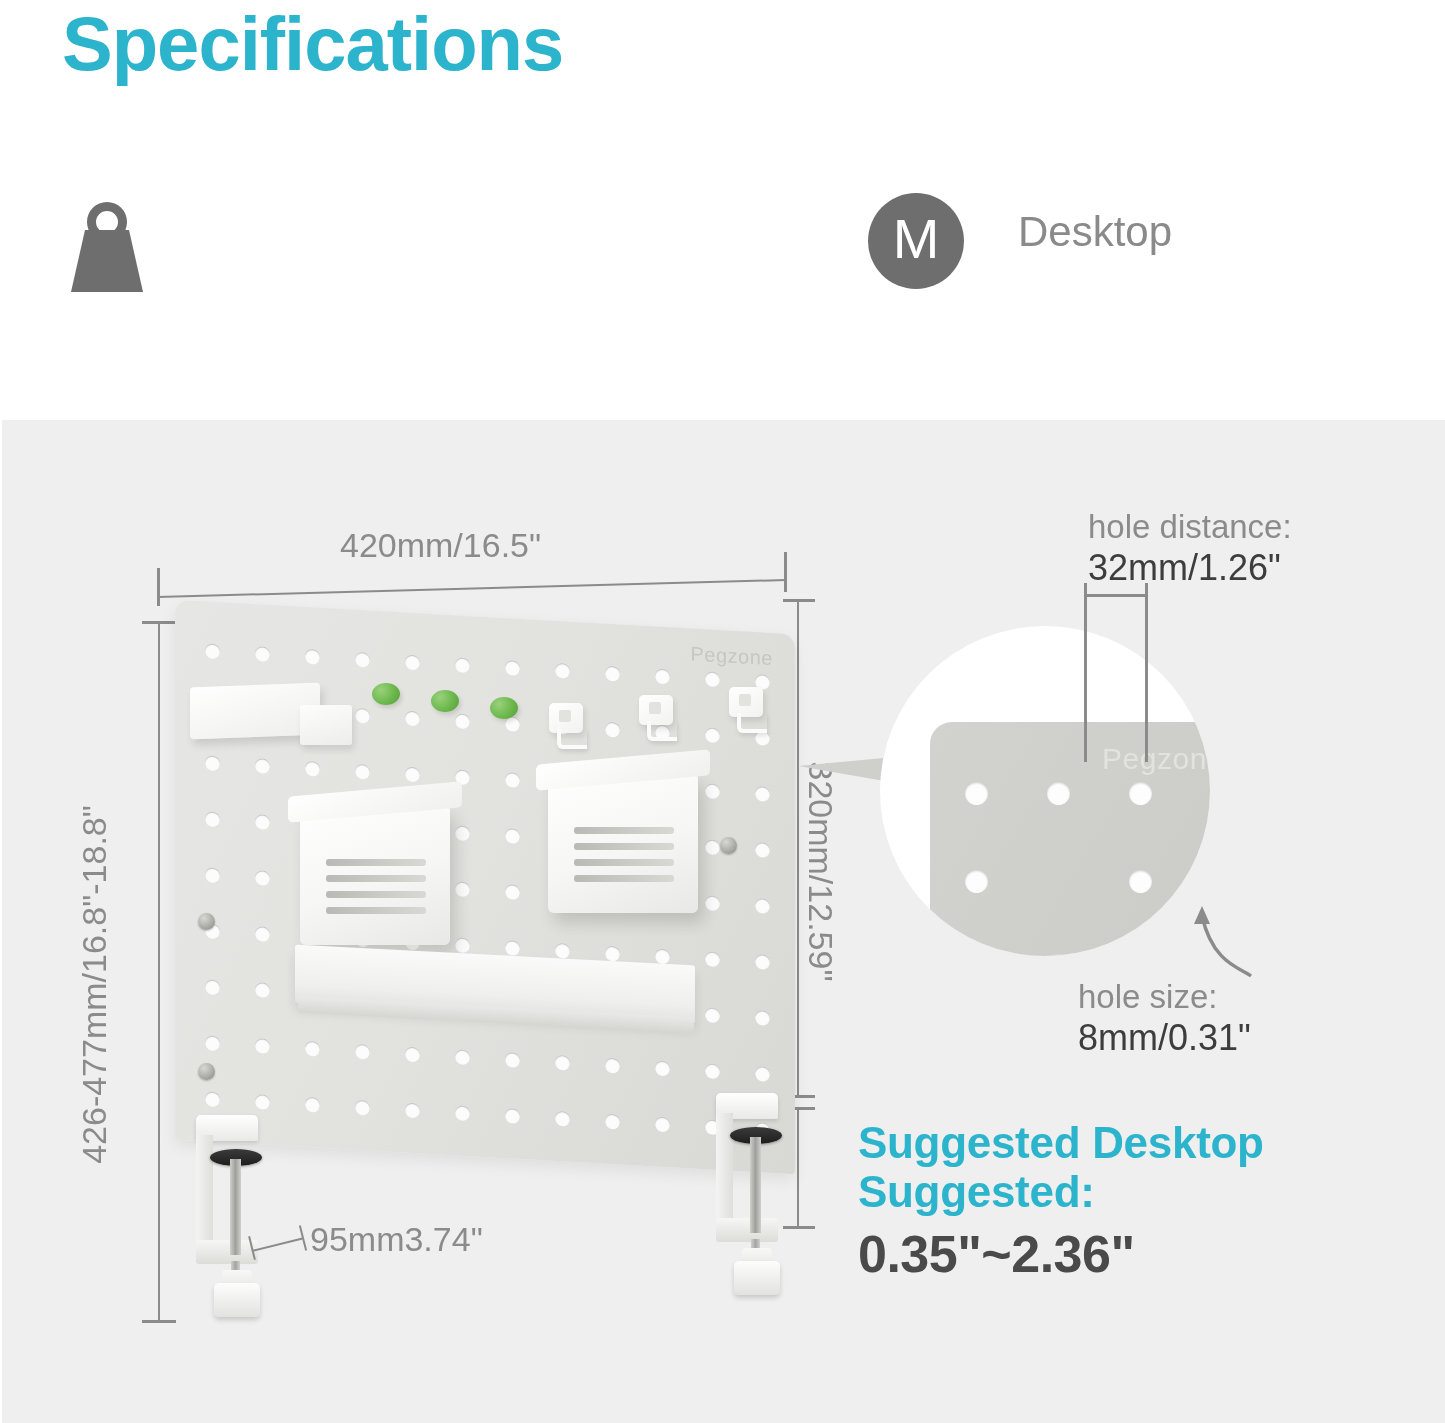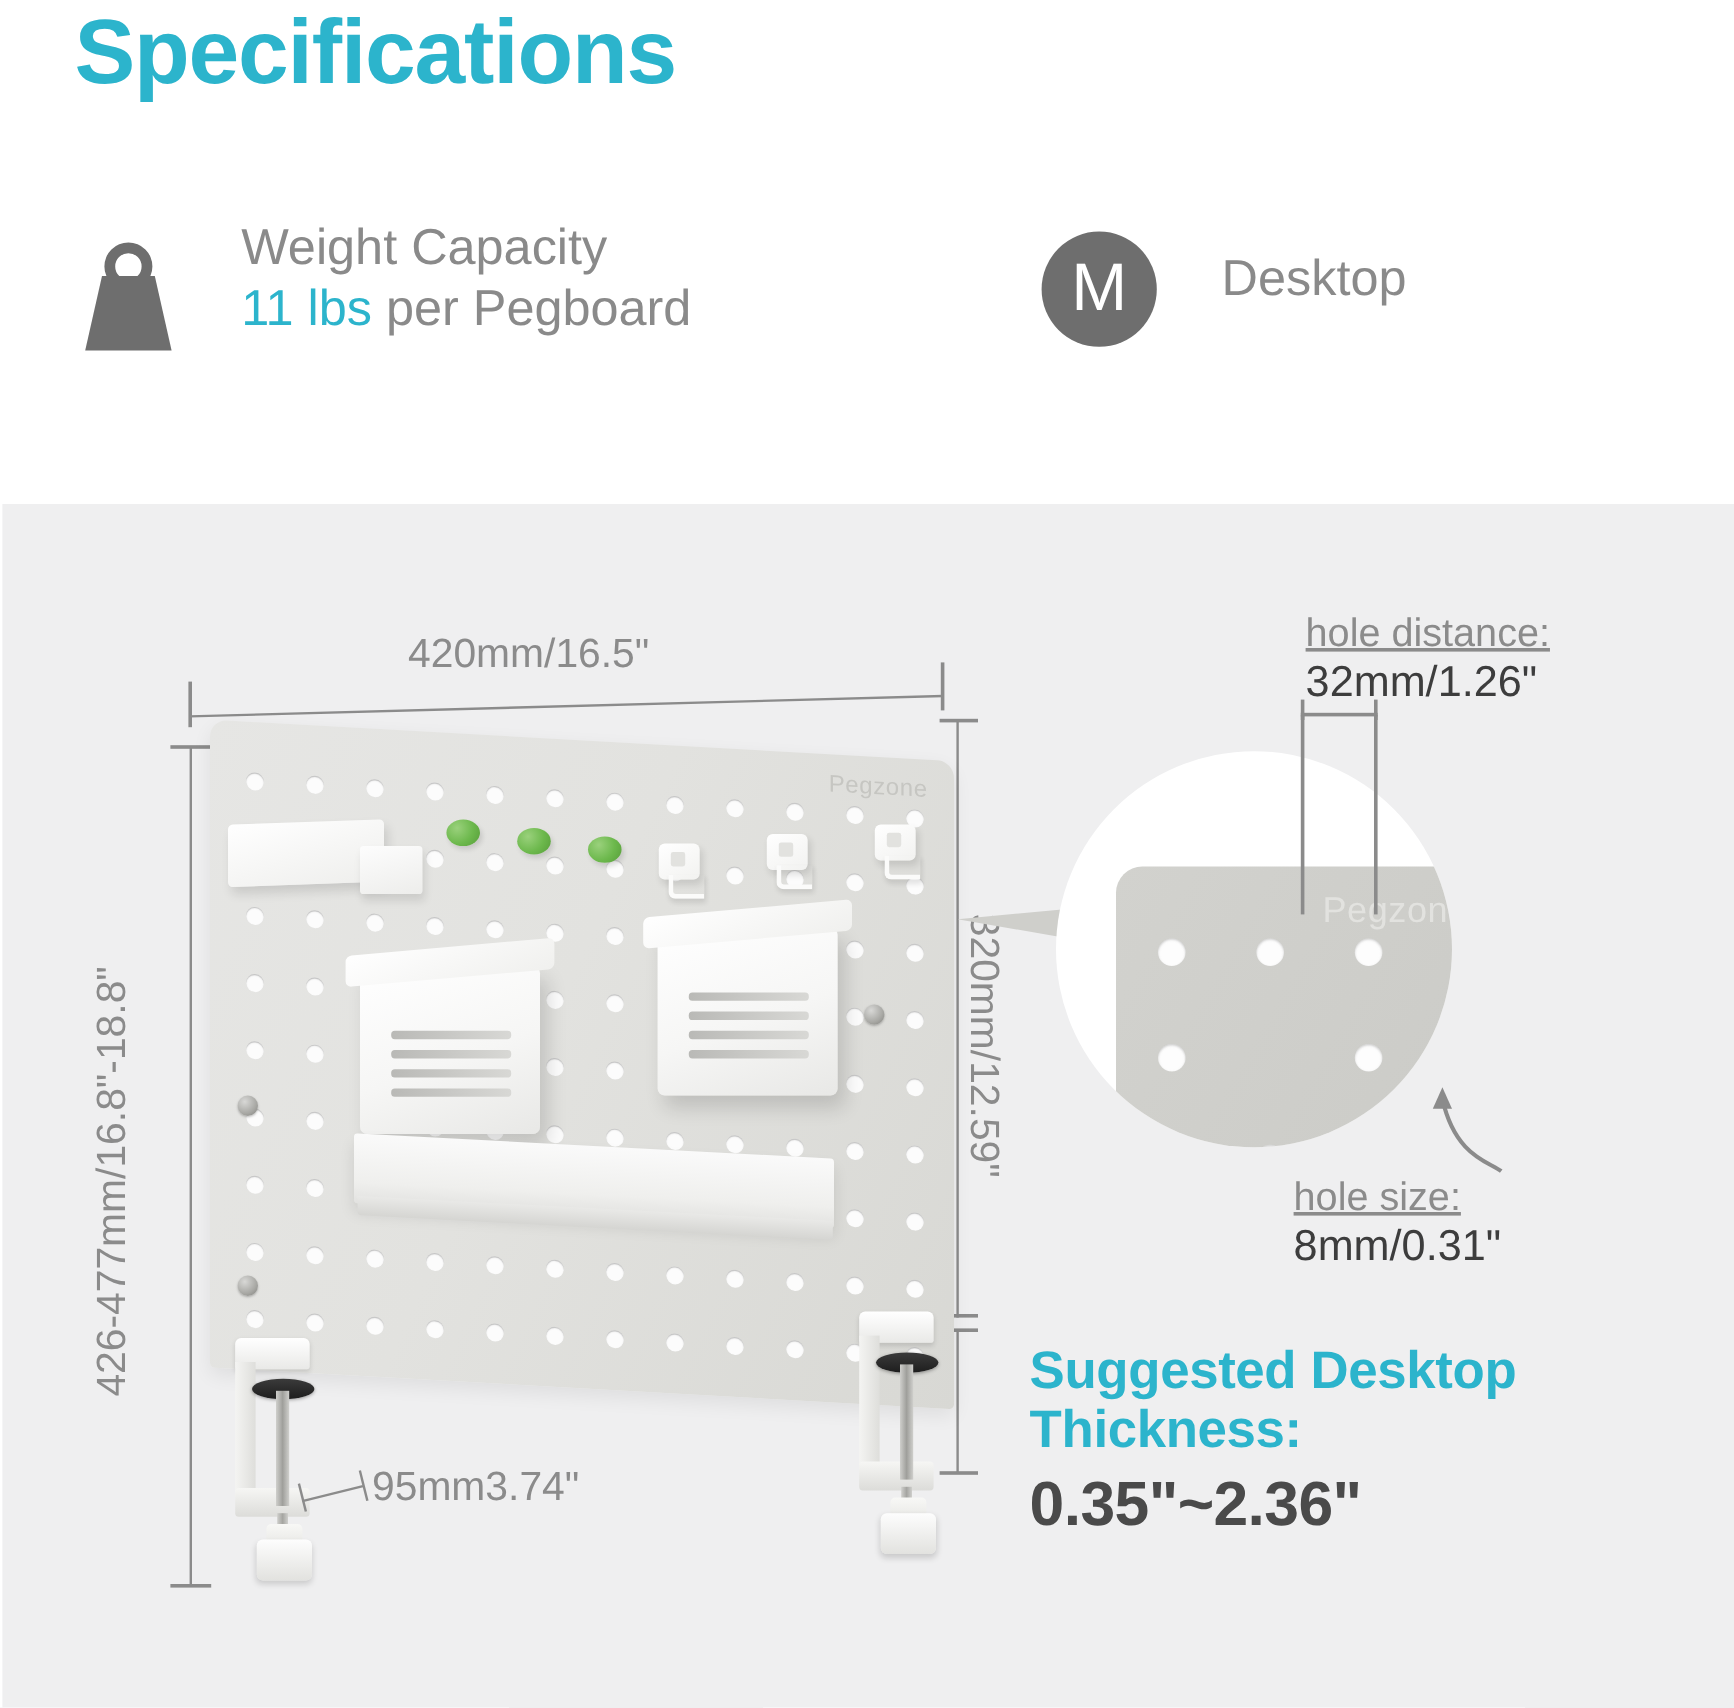--- a/index.html
+++ b/index.html
@@ -236,21 +236,21 @@
     border-radius:6px;box-shadow:2px 4px 6px rgba(0,0,0,0.12);
   }
   #mag-hook:after{
     content:"";position:absolute;left:10px;top:34px;width:36px;height:22px;
     border-left:5px solid #fcfcfb;border-bottom:5px solid #fcfcfb;
     border-radius:0 0 0 7px;
   }
 
   
   #hole-dist-label{position:absolute;left:1088px;top:508px;width:260px;}
-  .callout-cap{font-size:33px;color:#8b8b8b;line-height:1.18;text-decoration:underline;}
+  .callout-cap{font-size:33px;color:#8b8b8b;line-height:1.18;}
   .callout-val{font-size:36px;color:#3d3d3d;line-height:1.18;}
   #hole-dist-bar{position:absolute;left:1084px;top:594px;width:64px;height:3px;background:#8b8b8b;}
   #hole-dist-tick-l{position:absolute;left:1084px;top:583px;width:3px;height:17px;background:#8b8b8b;}
   #hole-dist-tick-r{position:absolute;left:1145px;top:583px;width:3px;height:17px;background:#8b8b8b;}
   #hole-dist-leader-l{position:absolute;left:1084px;top:596px;width:3px;height:166px;background:#8b8b8b;}
   #hole-dist-leader-r{position:absolute;left:1145px;top:596px;width:3px;height:166px;background:#8b8b8b;}
 
   
   #hole-size-label{position:absolute;left:1078px;top:978px;width:260px;}
   #hole-size-arrow{position:absolute;left:1185px;top:900px;width:80px;height:80px;}
@@ -268,24 +268,20 @@
   <div id="header">
 
     <div id="page-title">Specifications</div>
 
     <div class="spec-row" id="spec-weight">
       <div id="weight-icon">
         <svg width="105" height="100" viewBox="0 0 105 100">
           <path d="M52 6 a20 20 0 0 0 0 40 a20 20 0 0 0 0 -40 z M52 15 a11 11 0 0 1 0 22 a11 11 0 0 1 0 -22 z" fill="#6e6e6e"></path>
           <path d="M30 34 L74 34 L88 96 L16 96 Z" fill="#6e6e6e"></path>
         </svg>
-      </div>
-      <div id="weight-text">
-        <div class="spec-line">Weight Capacity</div>
-        <div class="spec-line"><span class="teal-strong">11 lbs</span><span> per Pegboard</span></div>
       </div>
     </div>
 
     <div class="spec-row" id="spec-size">
       <div id="size-badge">
         <div id="size-badge-letter">M</div>
       </div>
       <div id="size-label">Desktop</div>
     </div>
   </div>
@@ -534,17 +530,17 @@
       <path d="M17 6 L25 24 L9 24 Z" fill="#8b8b8b"></path>
     </svg>
   </div>
   <div id="hole-size-label">
     <div class="callout-cap">hole size:</div>
     <div class="callout-val">8mm/0.31"</div>
   </div>
 
   <div id="thickness">
     <div class="thick-head">Suggested Desktop</div>
-    <div class="thick-head">Thickness:</div>
+    <div class="thick-head">Suggested:</div>
     <div class="thick-val">0.35"~2.36"</div>
   </div>
 
 </div>
 
 </body></html>

